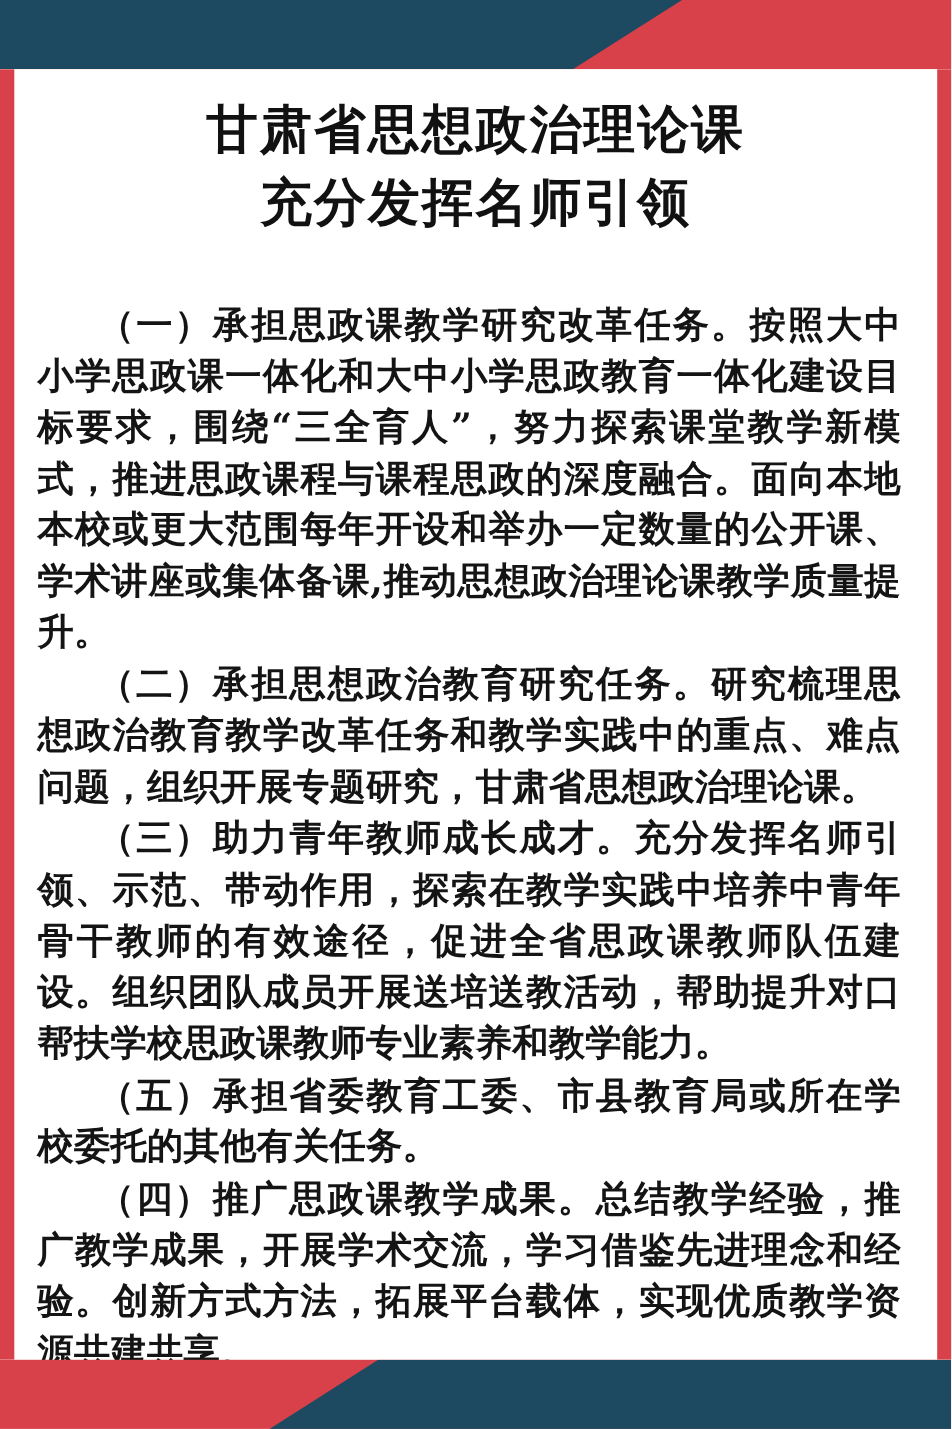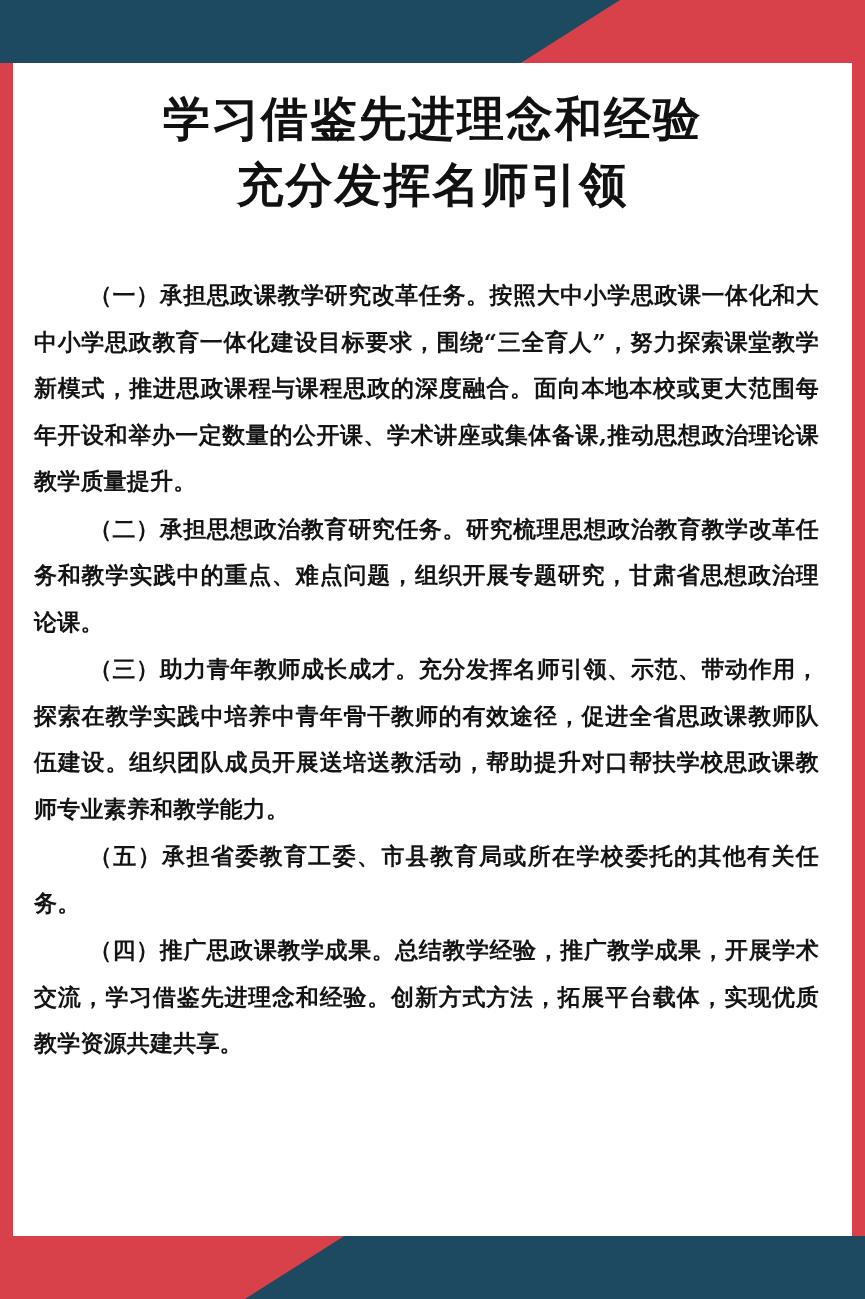--- a/index.html
+++ b/index.html
@@ -100,21 +100,21 @@
   .body-block {
     position: absolute;
     left: 34px;
     right: 34px;
     top: 272px;
     color: #141414;
   }
   .para {
     font-family: "DejaVu Serif", "Liberation Serif", serif;
     font-weight: 700;
-    font-size: 23px;
+    font-size: 33px;
     line-height: 46.5px;
     text-align: justify;
     text-justify: inter-ideograph;
     text-indent: 55px;
     margin: 0 12px 1px 0;
     letter-spacing: 0.2px;
   }
 </style>
 </head>
 <body>
@@ -123,21 +123,21 @@
 
   <div class="banner-top">
     <div class="red"></div>
     <div class="navy"></div>
   </div>
 
   <div class="rail left"></div>
   <div class="rail right"></div>
 
   <div class="title-block">
-    <div class="title-line">学习借鉴先进理念和经验</div>
+    <div class="title-line">甘肃省思想政治理论课</div>
     <div class="title-line">充分发挥名师引领</div>
   </div>
 
   <div class="body-block">
     <p class="para">（一）承担思政课教学研究改革任务。按照大中小学思政课一体化和大中小学思政教育一体化建设目标要求，围绕“三全育人”，努力探索课堂教学新模式，推进思政课程与课程思政的深度融合。面向本地本校或更大范围每年开设和举办一定数量的公开课、学术讲座或集体备课,推动思想政治理论课教学质量提升。</p>
     <p class="para">（二）承担思想政治教育研究任务。研究梳理思想政治教育教学改革任务和教学实践中的重点、难点问题，组织开展专题研究，甘肃省思想政治理论课。</p>
     <p class="para">（三）助力青年教师成长成才。充分发挥名师引领、示范、带动作用，探索在教学实践中培养中青年骨干教师的有效途径，促进全省思政课教师队伍建设。组织团队成员开展送培送教活动，帮助提升对口帮扶学校思政课教师专业素养和教学能力。</p>
     <p class="para">（五）承担省委教育工委、市县教育局或所在学校委托的其他有关任务。</p>
     <p class="para">（四）推广思政课教学成果。总结教学经验，推广教学成果，开展学术交流，学习借鉴先进理念和经验。创新方式方法，拓展平台载体，实现优质教学资源共建共享。</p>
   </div>

